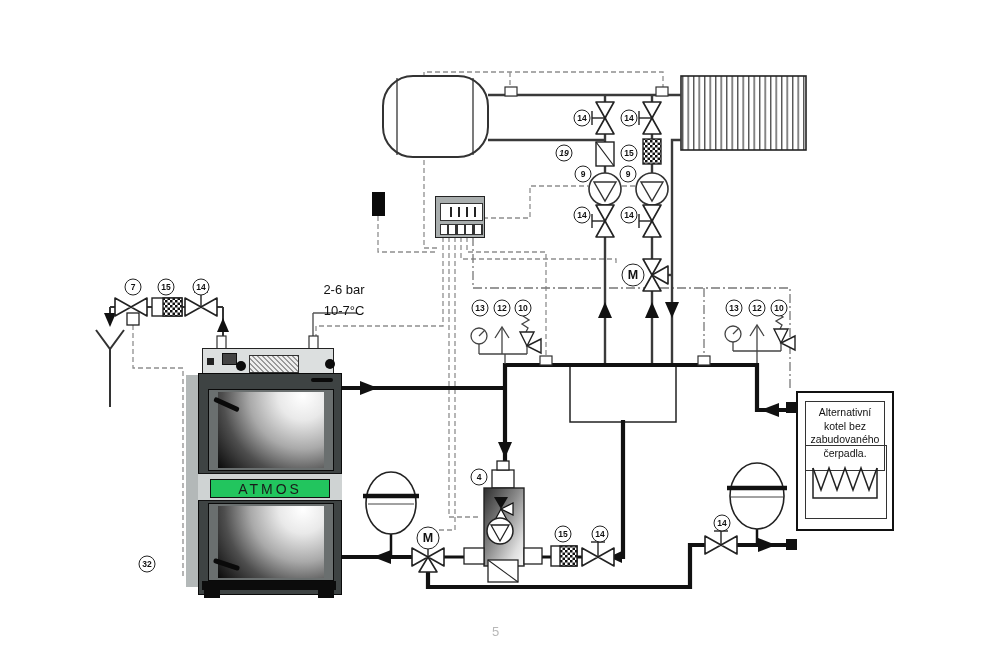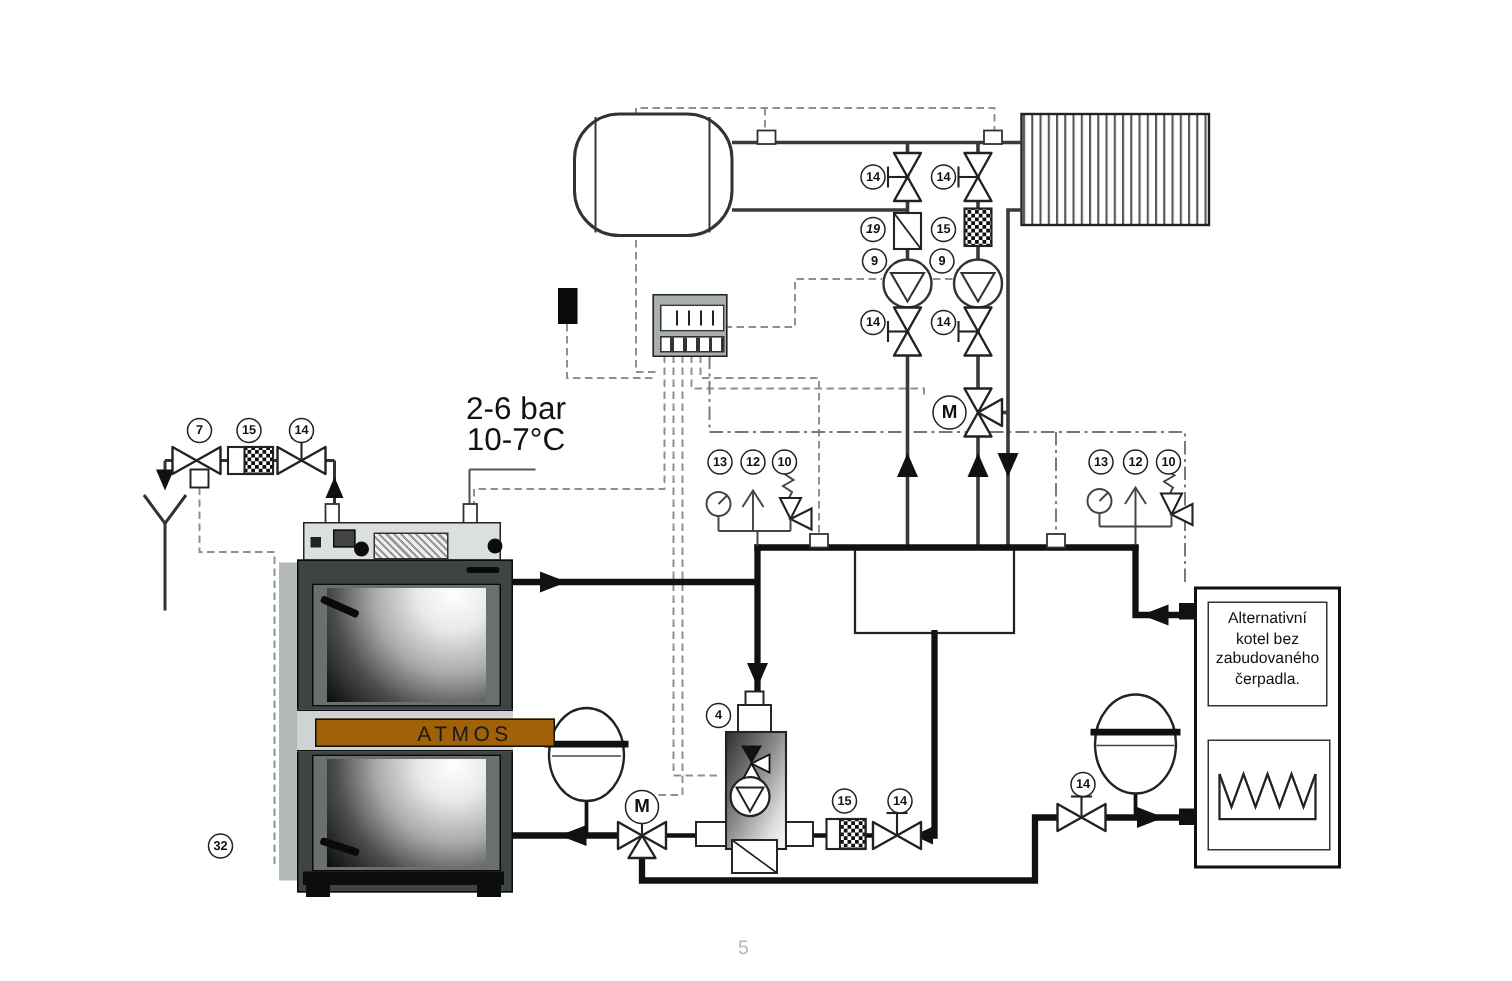--- a/index.html
+++ b/index.html
@@ -12,37 +12,37 @@
   .panel .sq1{position:absolute;left:4px;top:9px;width:7px;height:7px;background:#222;}
   .panel .sq2{position:absolute;left:19px;top:4px;width:13px;height:10px;background:#444;border:1px solid #111;}
   .panel .disp{position:absolute;left:46px;top:6px;width:48px;height:16px;border:1px solid #333;
     background:repeating-linear-gradient(45deg,#eee 0 2px,#9a9a9a 2px 3.5px);}
   .panel .knob{position:absolute;width:10px;height:10px;border-radius:50%;background:#0c0c0c;}
   .body{background:#3e4343;border:1.5px solid #0a0a0a;}
   .door{background:#6a6f6f;border:1.3px solid #0a0a0a;}
   .glass{position:absolute;background:radial-gradient(circle at 80% 5%,#ffffff 0%,#e9e9e9 22%,#a9a9a9 48%,#4e4e4e 72%,#0a0a0a 100%);}
   .handle{position:absolute;background:#0a0a0a;border-radius:2px;}
   .band{background:#cfd3d3;border-top:1px solid #111;border-bottom:1px solid #111;}
-  .brandbox{position:absolute;left:12px;top:5px;width:118px;height:17px;background:#a16207;border:1.4px solid #111;
-    display:flex;align-items:center;justify-content:center;font-size:14px;letter-spacing:3px;color:#1a1a1a;padding-left:40px;}
+  .brandbox{position:absolute;left:12px;top:5px;width:118px;height:17px;background:#22c55e;border:1.4px solid #111;
+    display:flex;align-items:center;justify-content:center;font-size:14px;letter-spacing:3px;color:#1a1a1a;}
   .blackstrip{background:#0c0c0c;}
   
   .ctrl{background:#a9aeae;border:1.3px solid #222;}
   .ctrl .screen{position:absolute;left:4px;top:6px;width:41px;height:16px;background:#fff;border:1px solid #333;
     background-image:repeating-linear-gradient(90deg,transparent 0 6.5px,#222 6.5px 8px);background-size:34px 10px;background-position:3px 3px;background-repeat:no-repeat;}
   .ctrl .terms{position:absolute;left:4px;top:27px;width:41px;height:9px;border:1px solid #333;
     background:repeating-linear-gradient(90deg,#fff 0 6px,#333 6px 8.5px);}
   .blackbox{background:#0a0a0a;}
   
   .altbox{background:#fff;border:2.2px solid #111;}
   .altbox .note{margin:8px 7px 0 7px;border:1px solid #333;min-height:60px;padding:4px 1px;
     font-size:10.5px;line-height:13.5px;text-align:center;color:#111;}
   .altbox .elem{position:absolute;left:7px;bottom:10px;width:80px;height:72px;border:1px solid #333;}
   
-  .pressure{font-size:21px;color:#111;text-align:center;line-height:21px;}
+  .pressure{font-size:13px;color:#111;text-align:center;line-height:21px;margin-top:17px;}
   .footmark{font-size:13px;color:#b8b8b8;}
   
   .badge{position:absolute;z-index:3;width:15px;height:15px;border:1.3px solid #222;border-radius:50%;background:#fff;
     display:flex;align-items:center;justify-content:center;font-size:8.5px;font-weight:600;color:#111;
     transform:translate(-50%,-50%);line-height:1;}
   .badge.motor{width:21px;height:21px;font-size:12.5px;font-weight:700;}
 </style>
 </head>
 <body>
 
@@ -331,21 +331,21 @@
       <div class="ov door" style="left:9px;top:129px;width:126px;height:78px;">
         <div class="glass" style="left:9px;top:2px;width:106px;height:72px;"></div>
         <div class="handle" style="left:4px;top:58px;width:27px;height:5px;transform:rotate(18deg);"></div>
       </div>
       <div class="ov blackstrip" style="left:3px;top:207px;width:134px;height:9px;"></div>
       <div class="ov blackstrip" style="left:5px;top:216px;width:16px;height:8px;"></div>
       <div class="ov blackstrip" style="left:119px;top:216px;width:16px;height:8px;"></div>
     </div>
   </div>
 
-  <div class="ov altbox" style="left:796px;top:391px;width:98px;height:188px;">
+  <div class="ov altbox" style="left:796px;top:391px;width:98px;height:140px;">
     <div class="note">
         <div>Alternativní</div>
         <div>kotel bez</div>
         <div>zabudovaného</div>
         <div>čerpadla.</div>
       </div>
     <div class="elem">
       <svg width="78" height="70" viewBox="0 0 78 70">
         <polyline points="7,22 15,44 23,22 31,44 39,22 47,44 55,22 63,44 71,22" fill="none" stroke="#222" stroke-width="1.5"></polyline>
         <polyline points="7,22 7,52 71,52 71,22" fill="none" stroke="#222" stroke-width="1.5"></polyline>
@@ -353,21 +353,21 @@
     </div>
   </div>
 
   <div class="ov footmark" style="left:492px;top:624px;">5</div>
 
   <div id="badges" class="ov" style="left:0;top:0;width:1008px;height:654px;pointer-events:none;">
       <div class="badge" style="left: 133px; top: 287px;">7</div>
       <div class="badge" style="left: 166px; top: 287px;">15</div>
       <div class="badge" style="left: 201px; top: 287px;">14</div>
       <div class="badge" style="left: 582px; top: 118px;">14</div>
-      <div class="badge" style="left: 582px; top: 153px; font-style: italic;">19</div>
+      <div class="badge" style="left: 564px; top: 153px; font-style: italic;">19</div>
       <div class="badge" style="left: 583px; top: 174px;">9</div>
       <div class="badge" style="left: 582px; top: 215px;">14</div>
       <div class="badge" style="left: 629px; top: 118px;">14</div>
       <div class="badge" style="left: 629px; top: 153px;">15</div>
       <div class="badge" style="left: 628px; top: 174px;">9</div>
       <div class="badge" style="left: 629px; top: 215px;">14</div>
       <div class="badge" style="left: 480px; top: 308px;">13</div>
       <div class="badge" style="left: 502px; top: 308px;">12</div>
       <div class="badge" style="left: 523px; top: 308px;">10</div>
       <div class="badge" style="left: 734px; top: 308px;">13</div>

